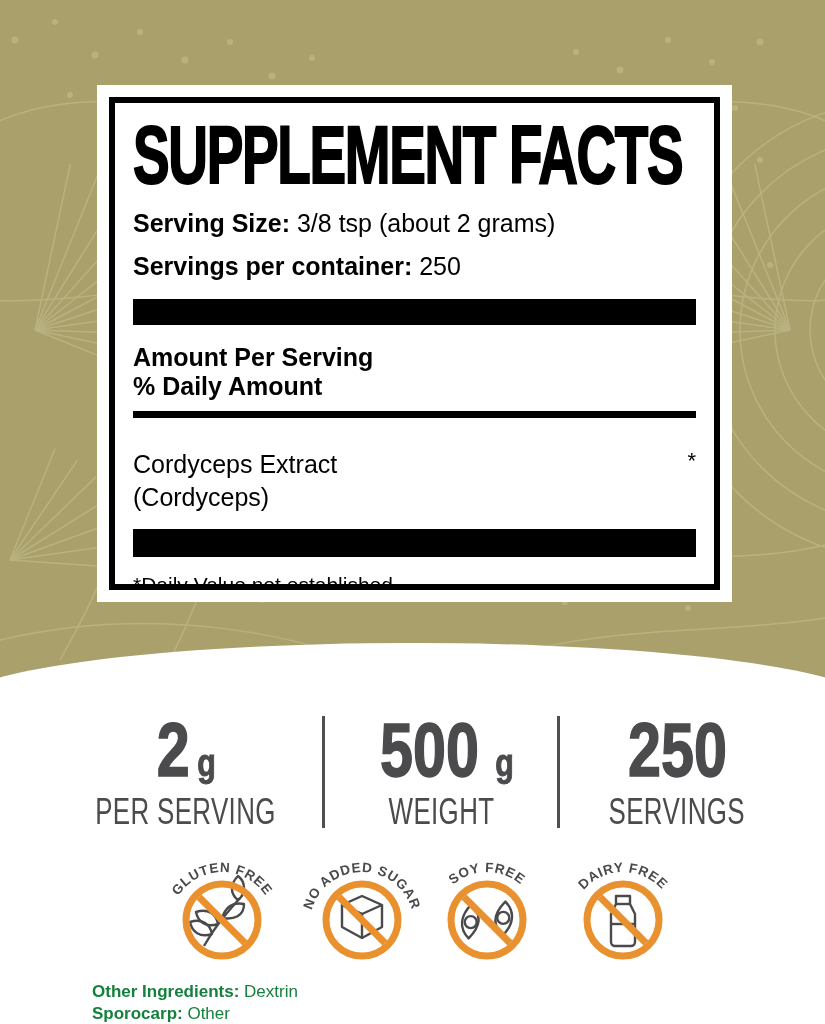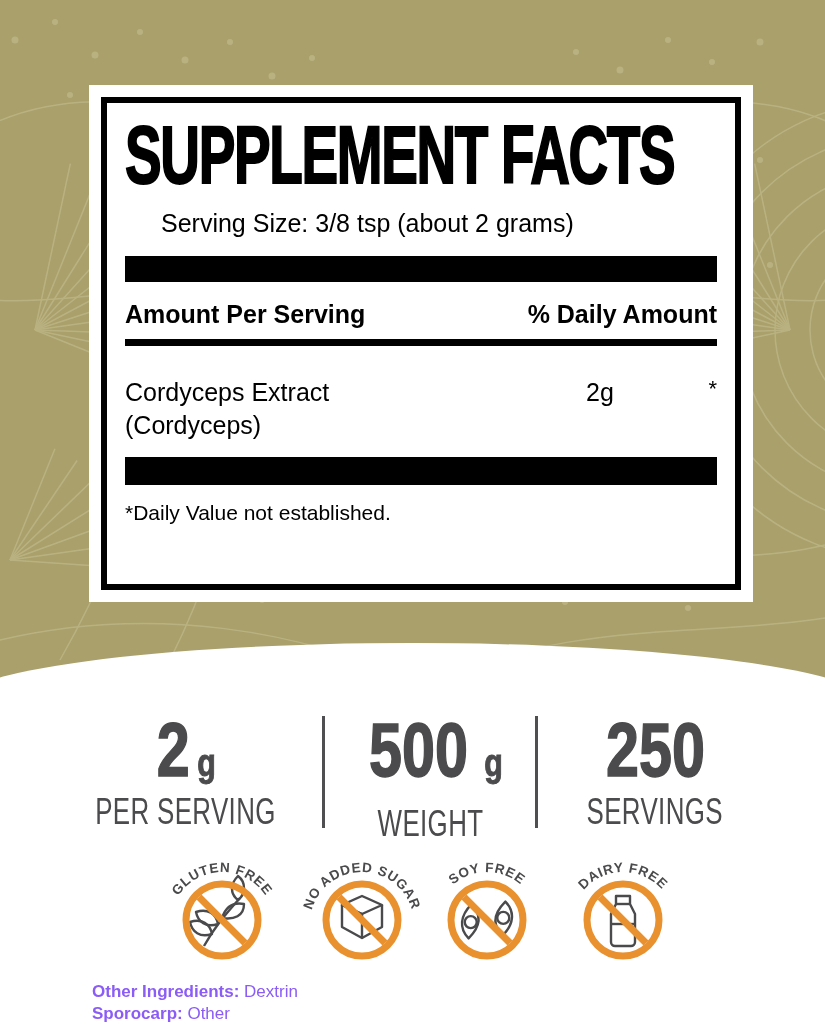--- a/index.html
+++ b/index.html
@@ -5,61 +5,61 @@
   html,body{margin:0;padding:0;background:#fff;}
   .stage{position:relative;width:825px;height:1024px;overflow:hidden;background:#fff;
          font-family:"Liberation Sans",sans-serif;}
   
   .olive{position:absolute;left:0;top:0;width:825px;height:712px;background:#a9a06b;}
   .pattern-svg{position:absolute;left:0;top:0;}
   
   .curve{position:absolute;left:-48px;right:-48px;top:643px;height:420px;background:#fff;
          border-radius:50% 50% 0 0 / 62px 62px 0 0;}
   
-  .panel{position:absolute;left:89px;top:85px;width:635px;height:517px;background:#fff;padding-left:29px;}
+  .panel{position:absolute;left:97px;top:85px;width:635px;height:517px;background:#fff;}
   .panel-border{position:absolute;inset:12px;border:6px solid #000;box-sizing:border-box;
                 padding:0 18px;overflow:hidden;background:#fff;color:#000;}
   .facts-title{height:88px;display:flex;align-items:center;margin-top:8px;}
   .facts-title span{font-size:82px;font-weight:700;letter-spacing:-2px;white-space:nowrap;
                     transform:scaleX(0.67);transform-origin:left center;
                     -webkit-text-stroke:2px #000;}
   .serv-line{font-size:25px;margin:10px 0 0;}
   .serv-line.second{margin-top:14px;}
-  .serv-line b{font-weight:400;margin-left:36px;}
+  .serv-line b{font-weight:700;}
   .bar{height:26px;background:#000;margin-top:18px;}
   .bar.bar2{height:28px;margin-top:15px;}
-  .hdr-row{display:flex;justify-content:space-between;font-size:25px;font-weight:700;margin-top:18px;}
+  .hdr-row{display:flex;justify-content:space-between;font-size:25px;font-weight:700;margin-top:18px;flex-direction:column;}
   .thick-rule{height:7px;background:#000;margin-top:10px;}
   .ing-row{display:flex;margin-top:30px;font-size:25px;line-height:33px;}
   .ing-name{flex:1;}
   .ing-name .latin{font-style:italic;padding-left:3px;}
   .ing-amount{width:110px;text-align:center;}
   .ing-dv{width:62px;text-align:right;font-size:22px;line-height:26px;}
   .footnote{font-size:21px;margin-top:16px;}
   
   .stats{position:absolute;left:48px;top:712px;width:748px;display:flex;color:#4b4b4d;}
   .stat-col{display:flex;flex-direction:column;align-items:center;}
   .stat-col.c1{width:274px;}
-  .stat-col.c2{width:210px;gap:12px;}
+  .stat-col.c2{width:232px;}
   .stat-col.c3{width:234px;}
   .stat-numrow{display:flex;align-items:baseline;height:76px;}
   .stat-num{font-size:76px;font-weight:700;line-height:76px;transform:scaleX(0.78);
             transform-origin:center;-webkit-text-stroke:1.5px #4b4b4d;}
   .stat-unit{font-size:38px;font-weight:700;transform:scaleX(0.8);-webkit-text-stroke:1px #4b4b4d;}
   .stat-label{font-size:36px;line-height:36px;margin-top:6px;letter-spacing:0.5px;
               transform:scaleX(0.72);transform-origin:center;white-space:nowrap;}
   .stat-divider{width:3px;height:112px;background:#4f4f51;margin-top:4px;}
   
   .badges{position:absolute;left:0;top:854px;width:825px;height:126px;}
   .badge{position:absolute;top:0;width:120px;height:126px;}
   .badge.b1{left:162px;} .badge.b2{left:302px;} .badge.b3{left:427px;} .badge.b4{left:563px;}
   .badge svg text{font-family:"Liberation Sans",sans-serif;font-size:13.5px;font-weight:700;
                   fill:#4a4a4c;letter-spacing:0.8px;}
   
-  .footer-notes{position:absolute;left:92px;top:981px;font-size:17px;line-height:22px;color:#8b5cf6;}
+  .footer-notes{position:absolute;left:92px;top:981px;font-size:17px;line-height:22px;color:#15803d;}
   .footer-notes b{font-weight:700;}
 </style>
 </head>
 <body>
 
 <div class="stage">
 
   <div class="olive">
     <svg class="pattern-svg" width="825" height="712" viewBox="0 0 825 712">
       <defs>
@@ -191,32 +191,32 @@
   </div>
 
   <div class="curve"></div>
 
   <div class="panel">
     <div class="panel-border">
       <div class="facts-title">
         <span>SUPPLEMENT FACTS</span>
       </div>
       <p class="serv-line"><b>Serving Size:</b><span> 3/8 tsp (about 2 grams)</span></p>
+      <p class="serv-line second"><b>Servings per container:</b><span> 250</span></p>
       <div class="bar"></div>
       <div class="hdr-row">
         <span>Amount Per Serving</span>
         <span>% Daily Amount</span>
       </div>
       <div class="thick-rule"></div>
       <div class="ing-row">
         <div class="ing-name">
           <div>Cordyceps Extract</div>
           <div>(Cordyceps)</div>
         </div>
-        <div class="ing-amount">2g</div>
         <div class="ing-dv">*</div>
       </div>
       <div class="bar bar2"></div>
       <p class="footnote">*Daily Value not established.</p>
     </div>
   </div>
 
   <div class="stats">
     <div class="stat-col c1">
       <div class="stat-numrow">

